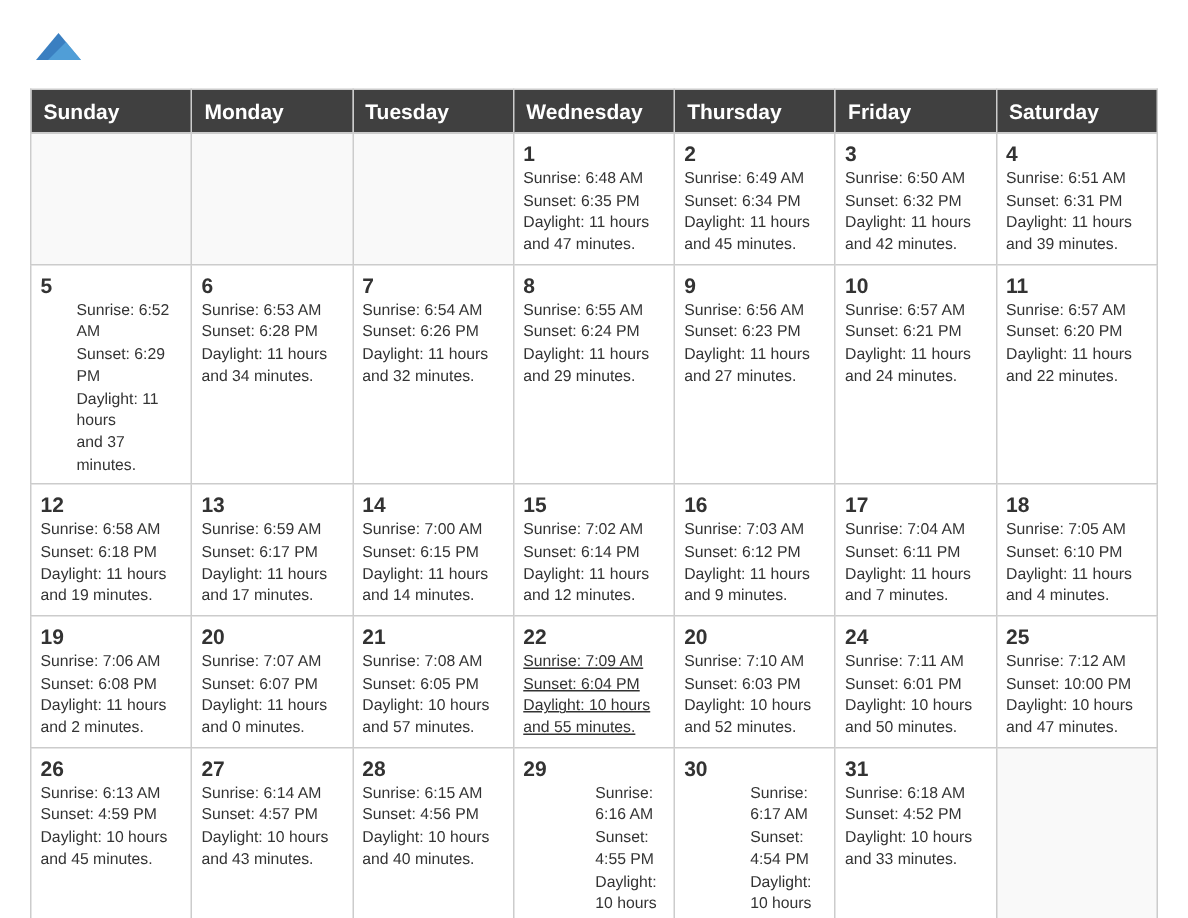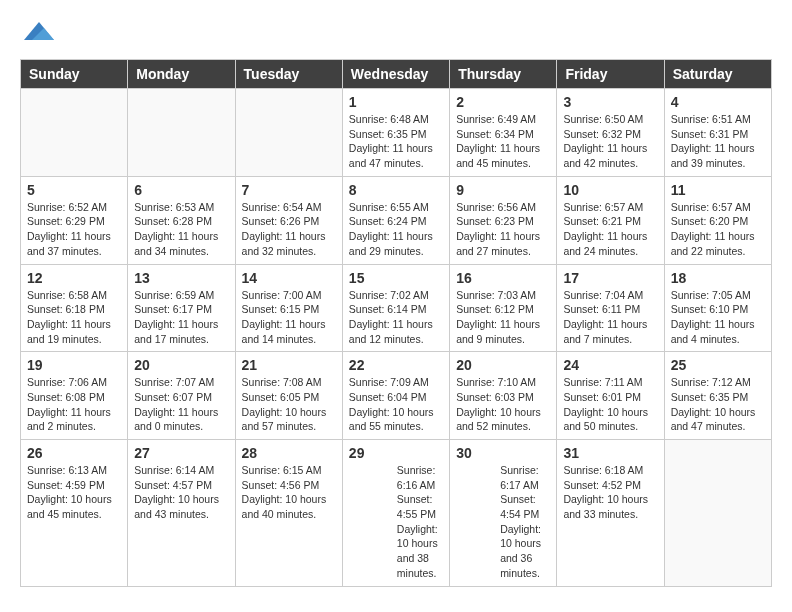--- a/index.html
+++ b/index.html
@@ -151,21 +151,21 @@
           <span class="day-number">4</span>
           <div class="day-info" style="white-space: pre-line;">Sunrise: 6:51 AM
 Sunset: 6:31 PM
 Daylight: 11 hours
 and 39 minutes.</div>
         </td>
       </tr>
       <tr>
         <td>
           <span class="day-number">5</span>
-          <div class="day-info" style="white-space: pre-line;">Sunrise: 6:52 AM
+          <div class="day-info" style="white-space: pre-line; margin-left: 24px;">Sunrise: 6:52 AM
 Sunset: 6:29 PM
 Daylight: 11 hours
 and 37 minutes.</div>
         </td>
         <td>
           <span class="day-number">6</span>
           <div class="day-info" style="white-space: pre-line;">Sunrise: 6:53 AM
 Sunset: 6:28 PM
 Daylight: 11 hours
 and 34 minutes.</div>
@@ -274,21 +274,21 @@
         </td>
         <td>
           <span class="day-number">21</span>
           <div class="day-info" style="white-space: pre-line;">Sunrise: 7:08 AM
 Sunset: 6:05 PM
 Daylight: 10 hours
 and 57 minutes.</div>
         </td>
         <td>
           <span class="day-number">22</span>
-          <div class="day-info" style="white-space: pre-line;">Sunrise: 7:09 AM
+          <div class="day-info" style="white-space: pre-line; text-decoration: underline;">Sunrise: 7:09 AM
 Sunset: 6:04 PM
 Daylight: 10 hours
 and 55 minutes.</div>
         </td>
         <td>
           <span class="day-number">20</span>
           <div class="day-info" style="white-space: pre-line;">Sunrise: 7:10 AM
 Sunset: 6:03 PM
 Daylight: 10 hours
 and 52 minutes.</div>
@@ -296,21 +296,21 @@
         <td>
           <span class="day-number">24</span>
           <div class="day-info" style="white-space: pre-line;">Sunrise: 7:11 AM
 Sunset: 6:01 PM
 Daylight: 10 hours
 and 50 minutes.</div>
         </td>
         <td>
           <span class="day-number">25</span>
           <div class="day-info" style="white-space: pre-line;">Sunrise: 7:12 AM
-Sunset: 6:35 PM
+Sunset: 10:00 PM
 Daylight: 10 hours
 and 47 minutes.</div>
         </td>
       </tr>
       <tr>
         <td>
           <span class="day-number">26</span>
           <div class="day-info" style="white-space: pre-line;">Sunrise: 6:13 AM
 Sunset: 4:59 PM
 Daylight: 10 hours

